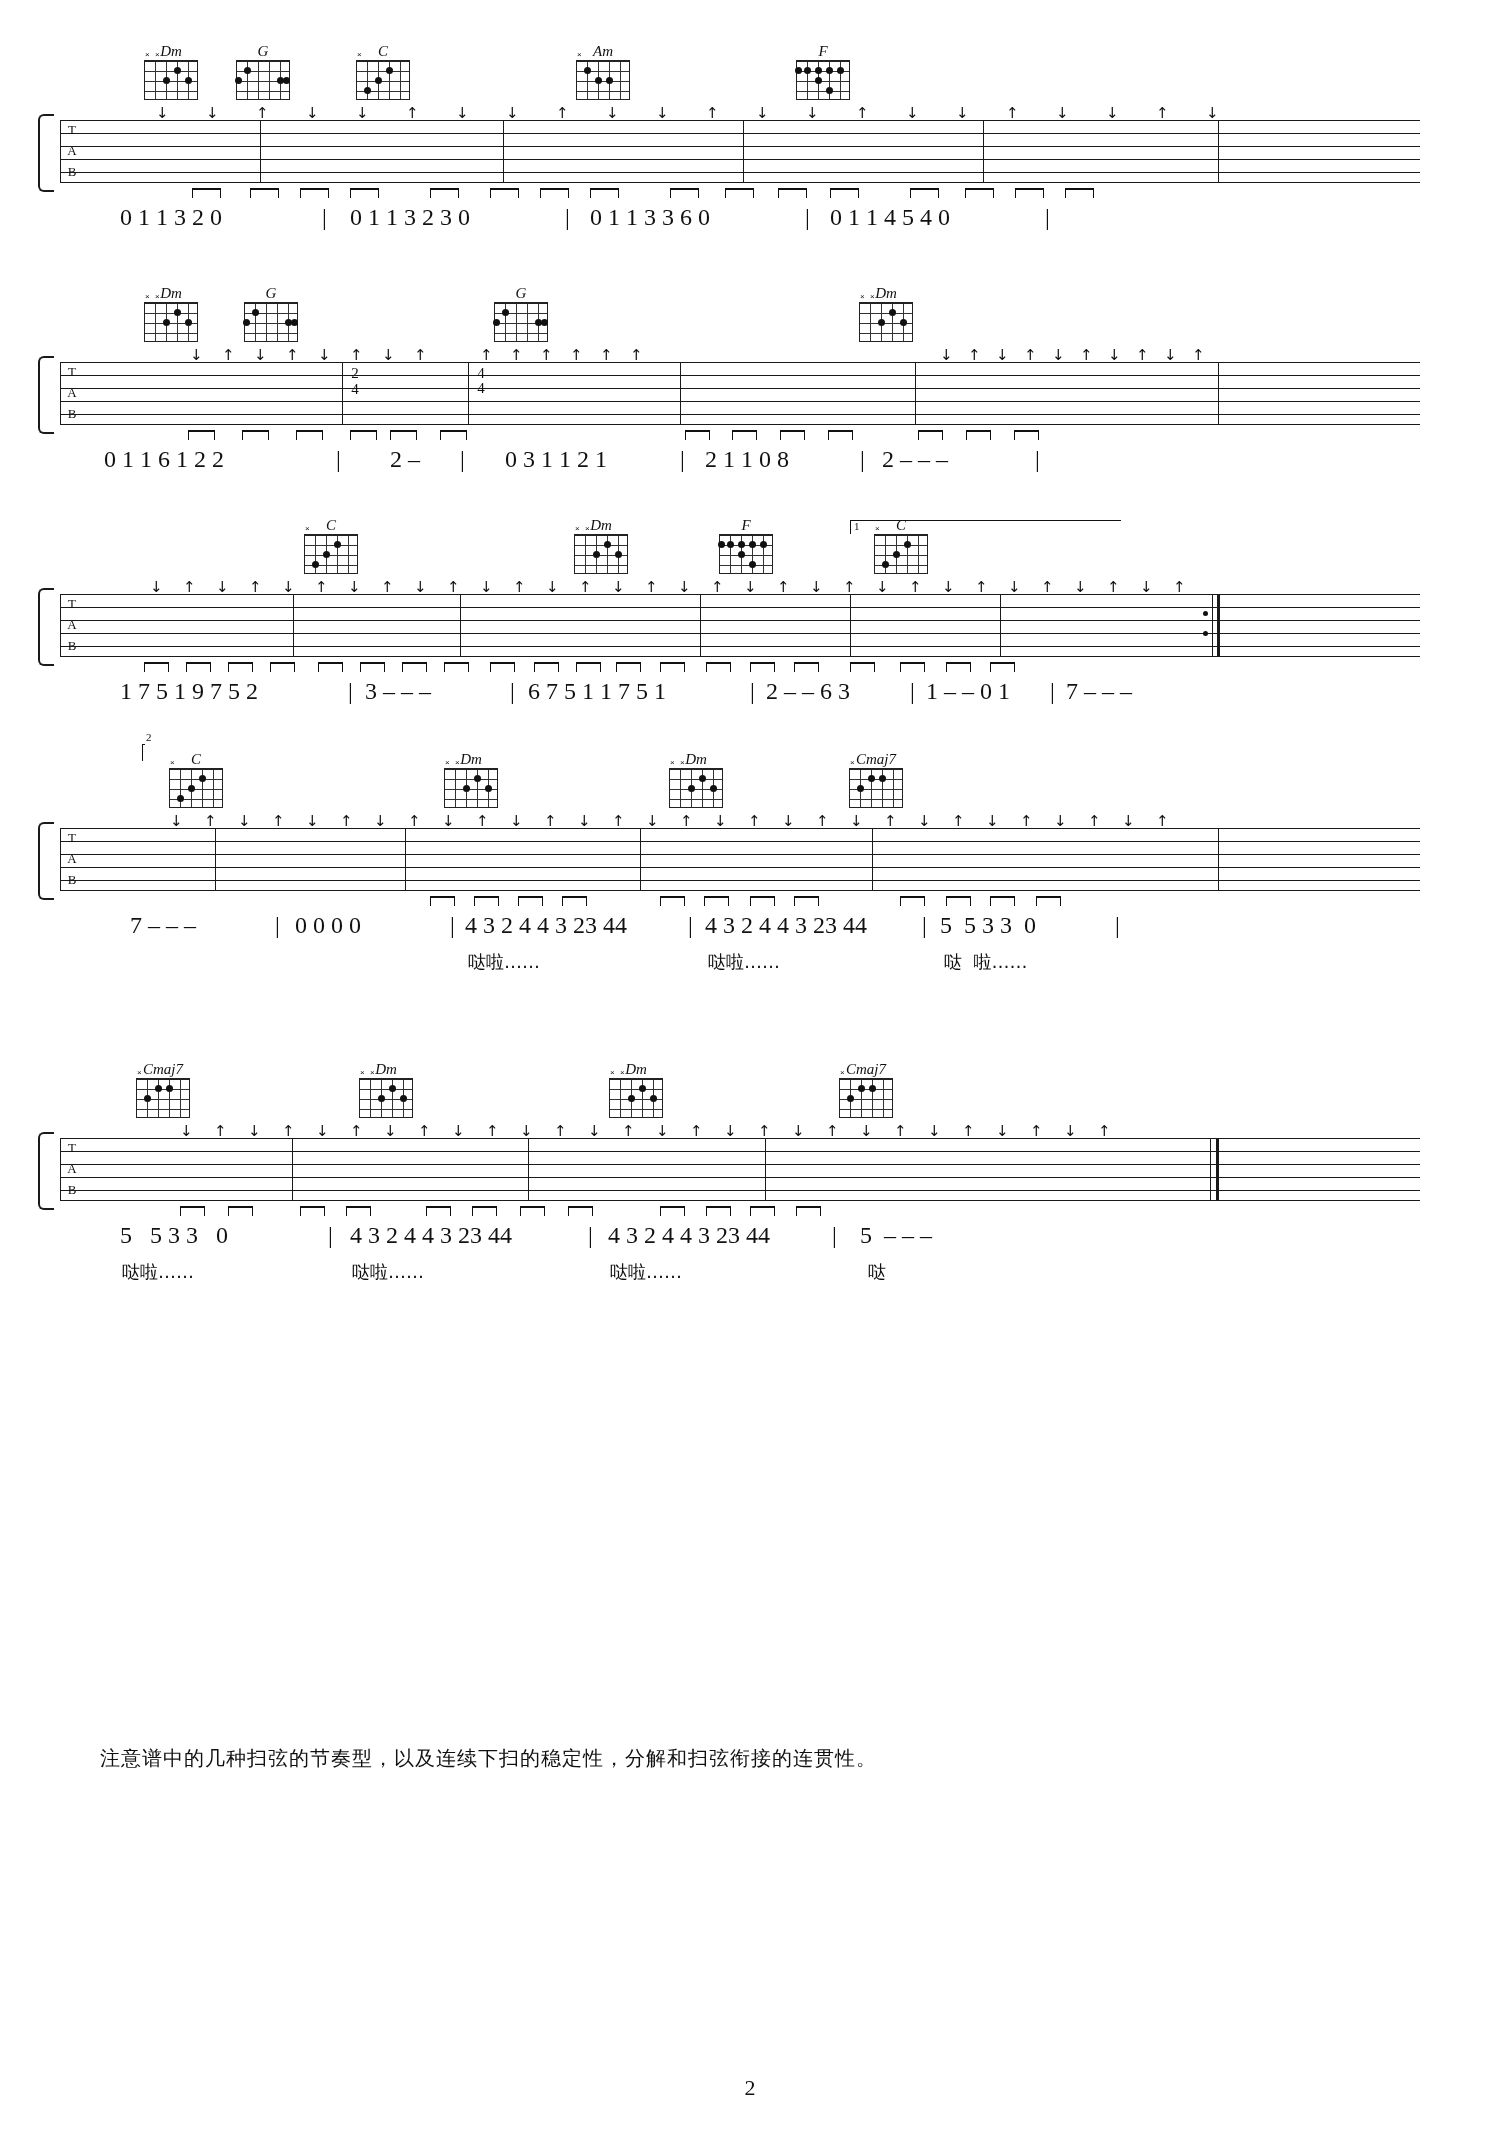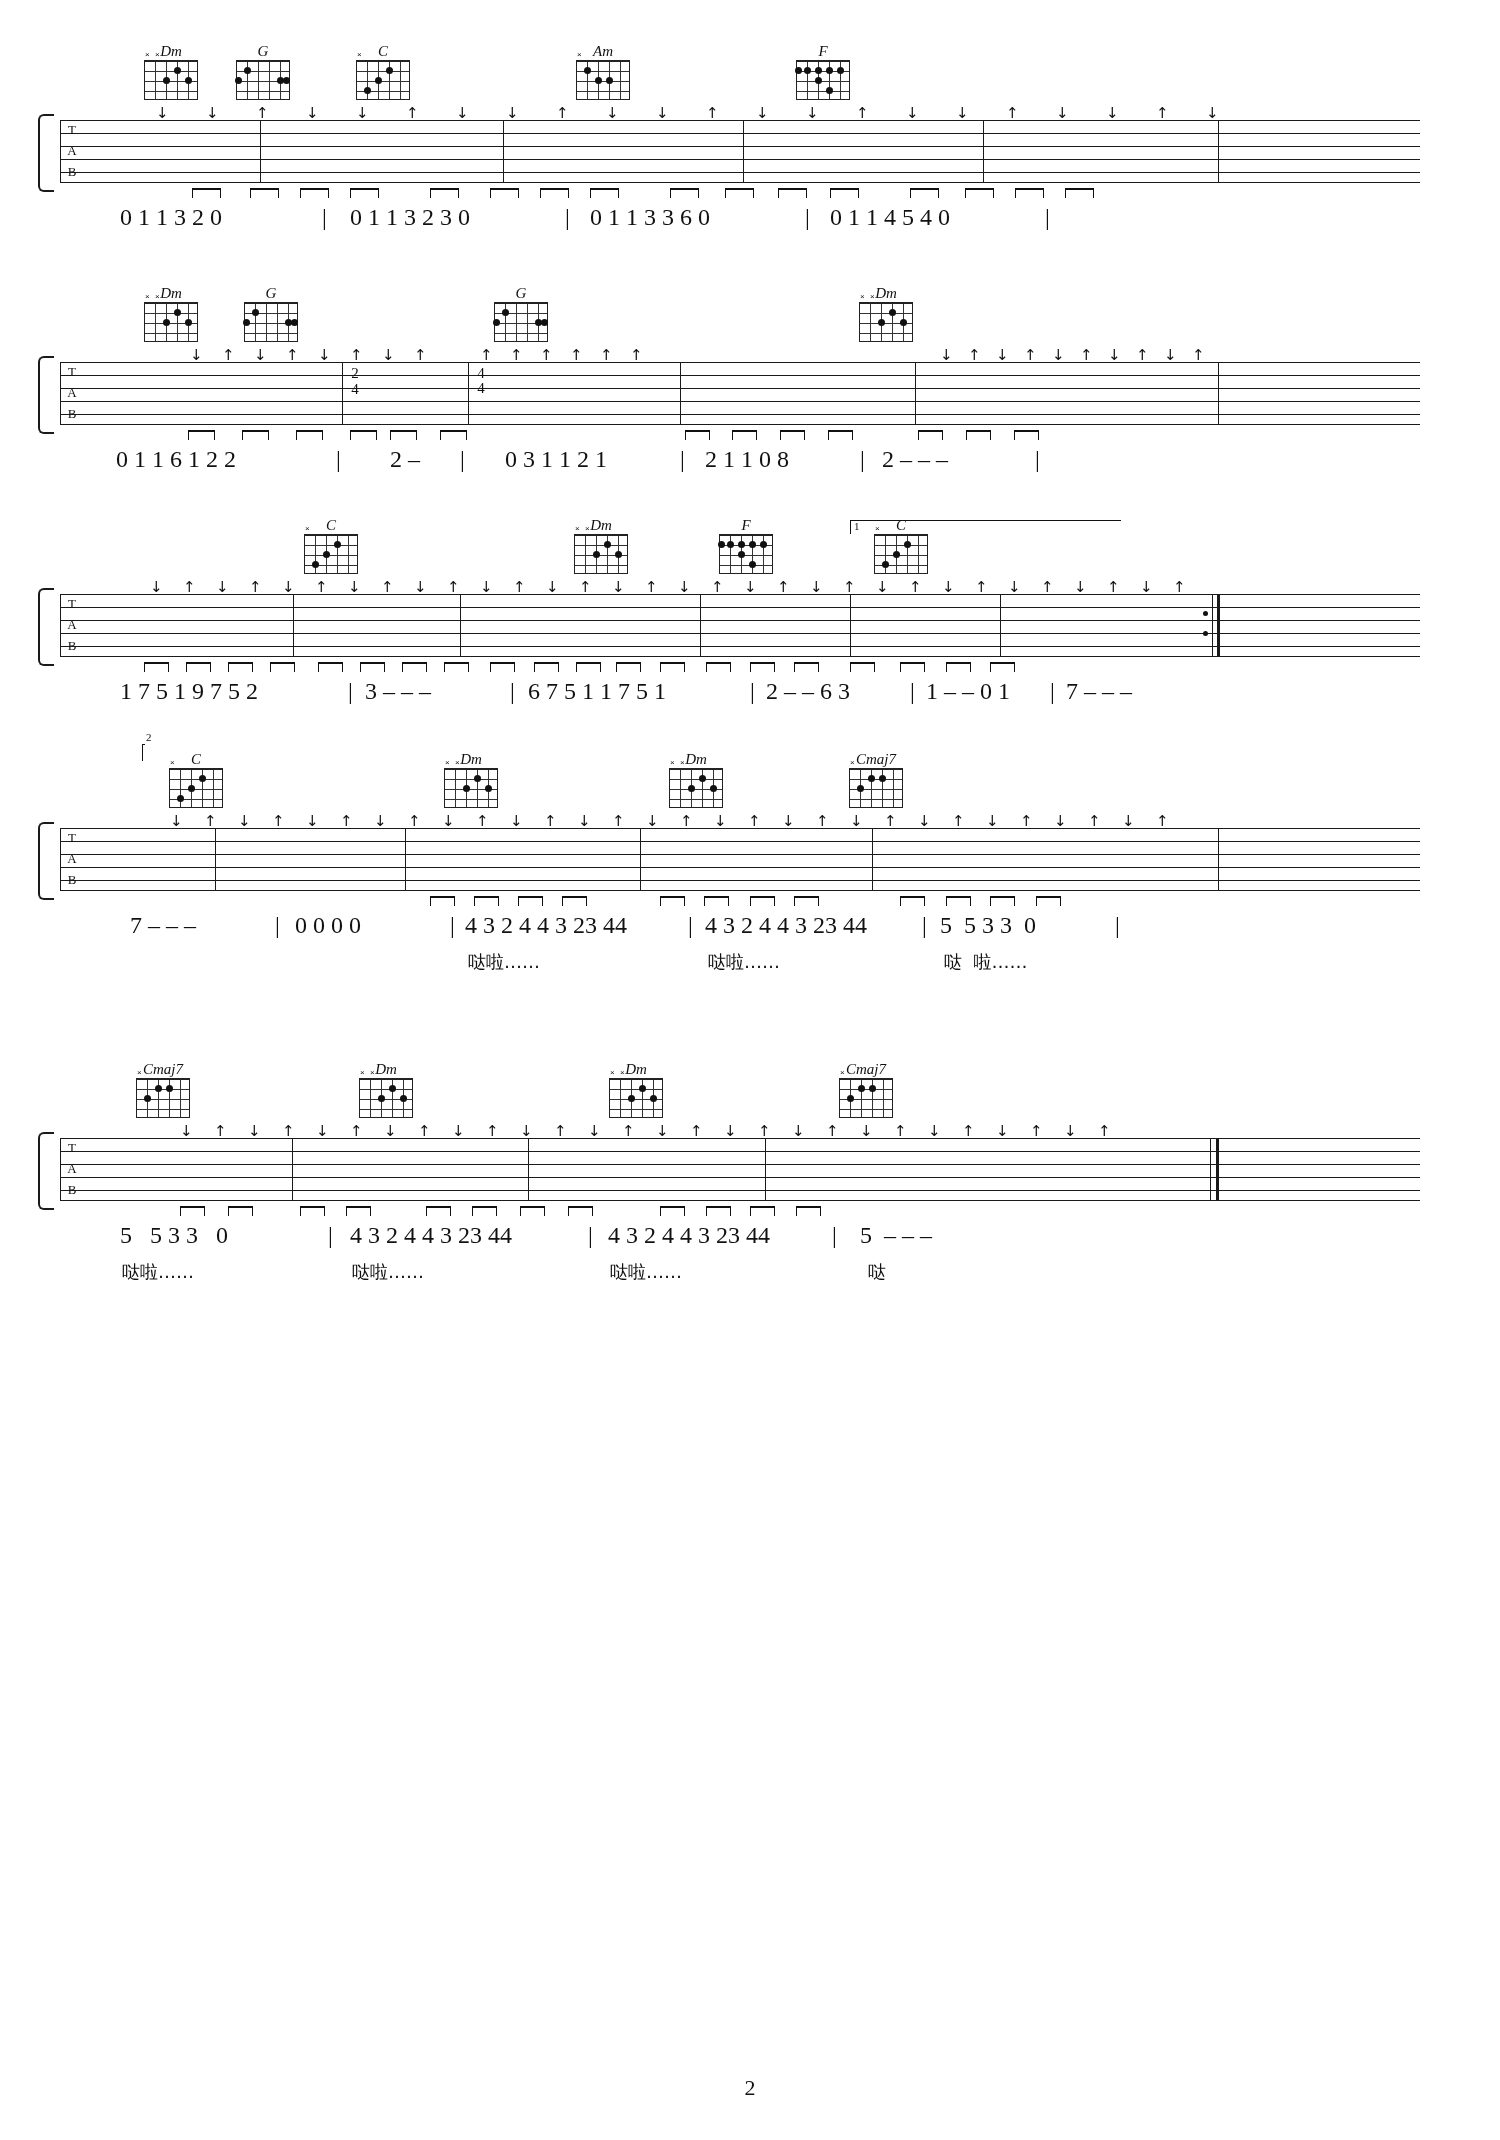--- a/index.html
+++ b/index.html
@@ -485,21 +485,21 @@
           <div class="beamgrp" style="left: 906px; top: 82px; width: 24px;"></div>
           <div class="stem" style="left: 906px; top: 82px; height: 10px;"></div>
           <div class="stem" style="left: 930px; top: 82px; height: 10px;"></div>
           <div class="beamgrp" style="left: 954px; top: 82px; width: 24px;"></div>
           <div class="stem" style="left: 954px; top: 82px; height: 10px;"></div>
           <div class="stem" style="left: 978px; top: 82px; height: 10px;"></div>
         </div>
     </div>
 
     <div class="numline" id="nl2">
-        <span class="n" style="left: 56px; top: 2px;">0 1 1 6 1 2 2</span>
+        <span class="n" style="left: 44px; top: 2px;">0 1 1 6 1 2 2</span>
         <span class="n" style="left: 276px; top: 2px;">|</span>
         <span class="n" style="left: 330px; top: 2px;">2 –</span>
         <span class="n" style="left: 400px; top: 2px;">|</span>
         <span class="n" style="left: 445px; top: 2px;">0 3 1 1 2 1</span>
         <span class="n" style="left: 620px; top: 2px;">|</span>
         <span class="n" style="left: 645px; top: 2px;">2 1 1 0 8</span>
         <span class="n" style="left: 800px; top: 2px;">|</span>
         <span class="n" style="left: 822px; top: 2px;">2 – – –</span>
         <span class="n" style="left: 975px; top: 2px;">|</span>
       </div>
@@ -1070,15 +1070,16 @@
         <span class="n" style="left: 800px; top: 2px;">5  – – –</span>
       </div>
     <div class="lyric" id="ly5">
         <span style="left: 62px; top: 0px;">哒啦……</span>
         <span style="left: 292px; top: 0px;">哒啦……</span>
         <span style="left: 550px; top: 0px;">哒啦……</span>
         <span style="left: 808px; top: 0px;">哒</span>
       </div>
   </div>
 
+  <div class="footnote">注意谱中的几种扫弦的节奏型，以及连续下扫的稳定性，分解和扫弦衔接的连贯性。</div>
   <div class="pagenum">2</div>
 
 </div>
 
 </body></html>

